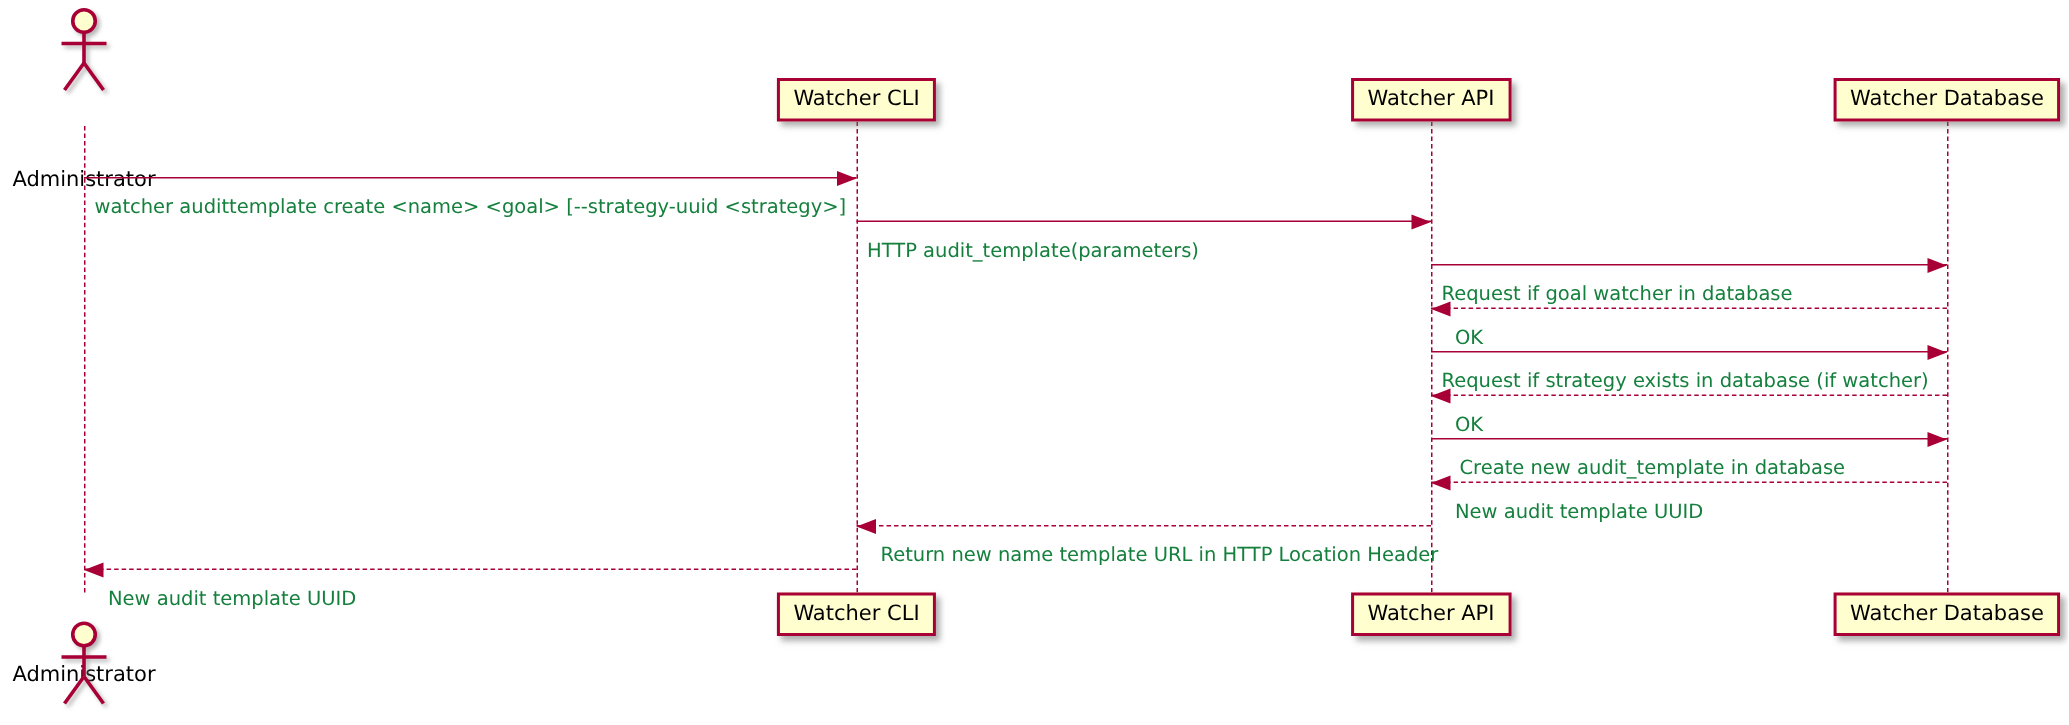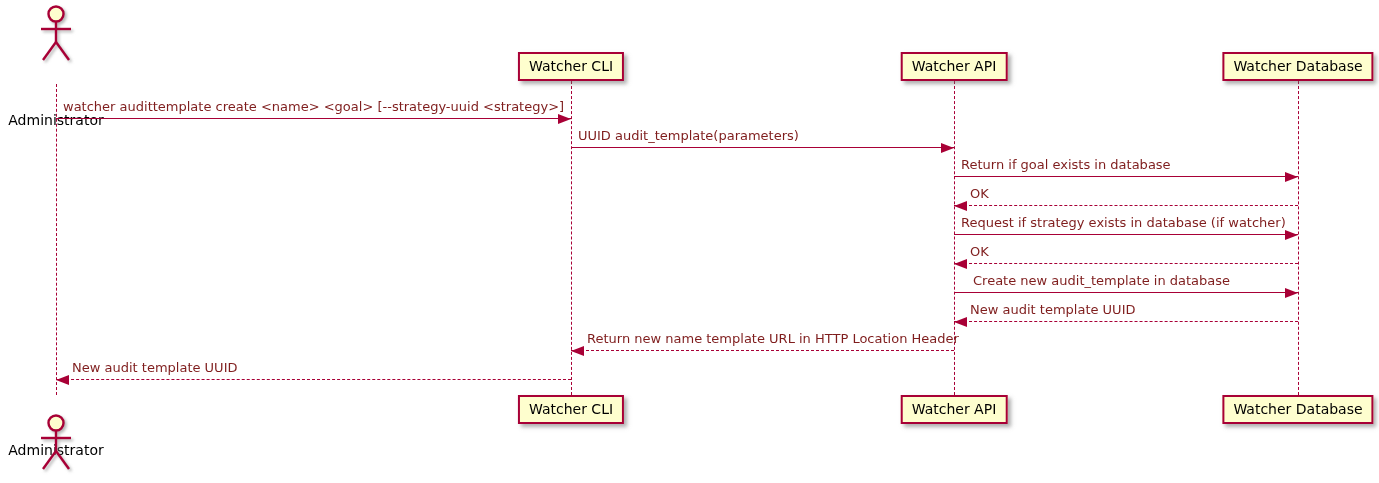--- a/index.html
+++ b/index.html
@@ -40,22 +40,23 @@
   }
   .actor-fig {
     position: absolute;
     transform: translateX(-50%);
     filter: drop-shadow(2.5px 2.5px 1.5px rgba(120,120,120,0.55));
   }
   .msg-label {
     position: absolute;
     font-size: 13px;
     line-height: 15px;
-    color: #7f1d1d;
+    color: #15803d;
     white-space: nowrap;
+    margin-top: 32px;
   }
   .msg-line {
     position: absolute;
     height: 0;
     border-top: 1px solid var(--line);
   }
   .msg-line.dashed { border-top-style: dashed; }
   .arrowhead {
     position: absolute;
     width: 0; height: 0;
@@ -93,24 +94,24 @@
     <div class="pbox" style="left: 954px; top: 52px;">Watcher API</div>
     <div class="pbox" style="left: 954px; top: 395px;">Watcher API</div>
     <div class="lifeline" style="left: 1298px; top: 81px; height: 314px;"></div>
     <div class="pbox" style="left: 1298px; top: 52px;">Watcher Database</div>
     <div class="pbox" style="left: 1298px; top: 395px;">Watcher Database</div>
     <div class="msg-line" style="left: 56px; top: 118px; width: 515px;"></div>
     <div class="arrowhead r" style="left: 558px; top: 113.5px;"></div>
     <div class="msg-label" style="left: 63px; top: 99px;">watcher audittemplate create &lt;name&gt; &lt;goal&gt; [--strategy-uuid &lt;strategy&gt;]</div>
     <div class="msg-line" style="left: 571px; top: 147px; width: 383px;"></div>
     <div class="arrowhead r" style="left: 941px; top: 142.5px;"></div>
-    <div class="msg-label" style="left: 578px; top: 128px;">UUID audit_template(parameters)</div>
+    <div class="msg-label" style="left: 578px; top: 128px;">HTTP audit_template(parameters)</div>
     <div class="msg-line" style="left: 954px; top: 176px; width: 344px;"></div>
     <div class="arrowhead r" style="left: 1285px; top: 171.5px;"></div>
-    <div class="msg-label" style="left: 961px; top: 157px;">Return if goal exists in database</div>
+    <div class="msg-label" style="left: 961px; top: 157px;">Request if goal watcher in database</div>
     <div class="msg-line dashed" style="left: 954px; top: 205px; width: 344px;"></div>
     <div class="arrowhead l" style="left: 954px; top: 200.5px;"></div>
     <div class="msg-label" style="left: 970px; top: 186px;">OK</div>
     <div class="msg-line" style="left: 954px; top: 234px; width: 344px;"></div>
     <div class="arrowhead r" style="left: 1285px; top: 229.5px;"></div>
     <div class="msg-label" style="left: 961px; top: 215px;">Request if strategy exists in database (if watcher)</div>
     <div class="msg-line dashed" style="left: 954px; top: 263px; width: 344px;"></div>
     <div class="arrowhead l" style="left: 954px; top: 258.5px;"></div>
     <div class="msg-label" style="left: 970px; top: 244px;">OK</div>
     <div class="msg-line" style="left: 954px; top: 292px; width: 344px;"></div>

